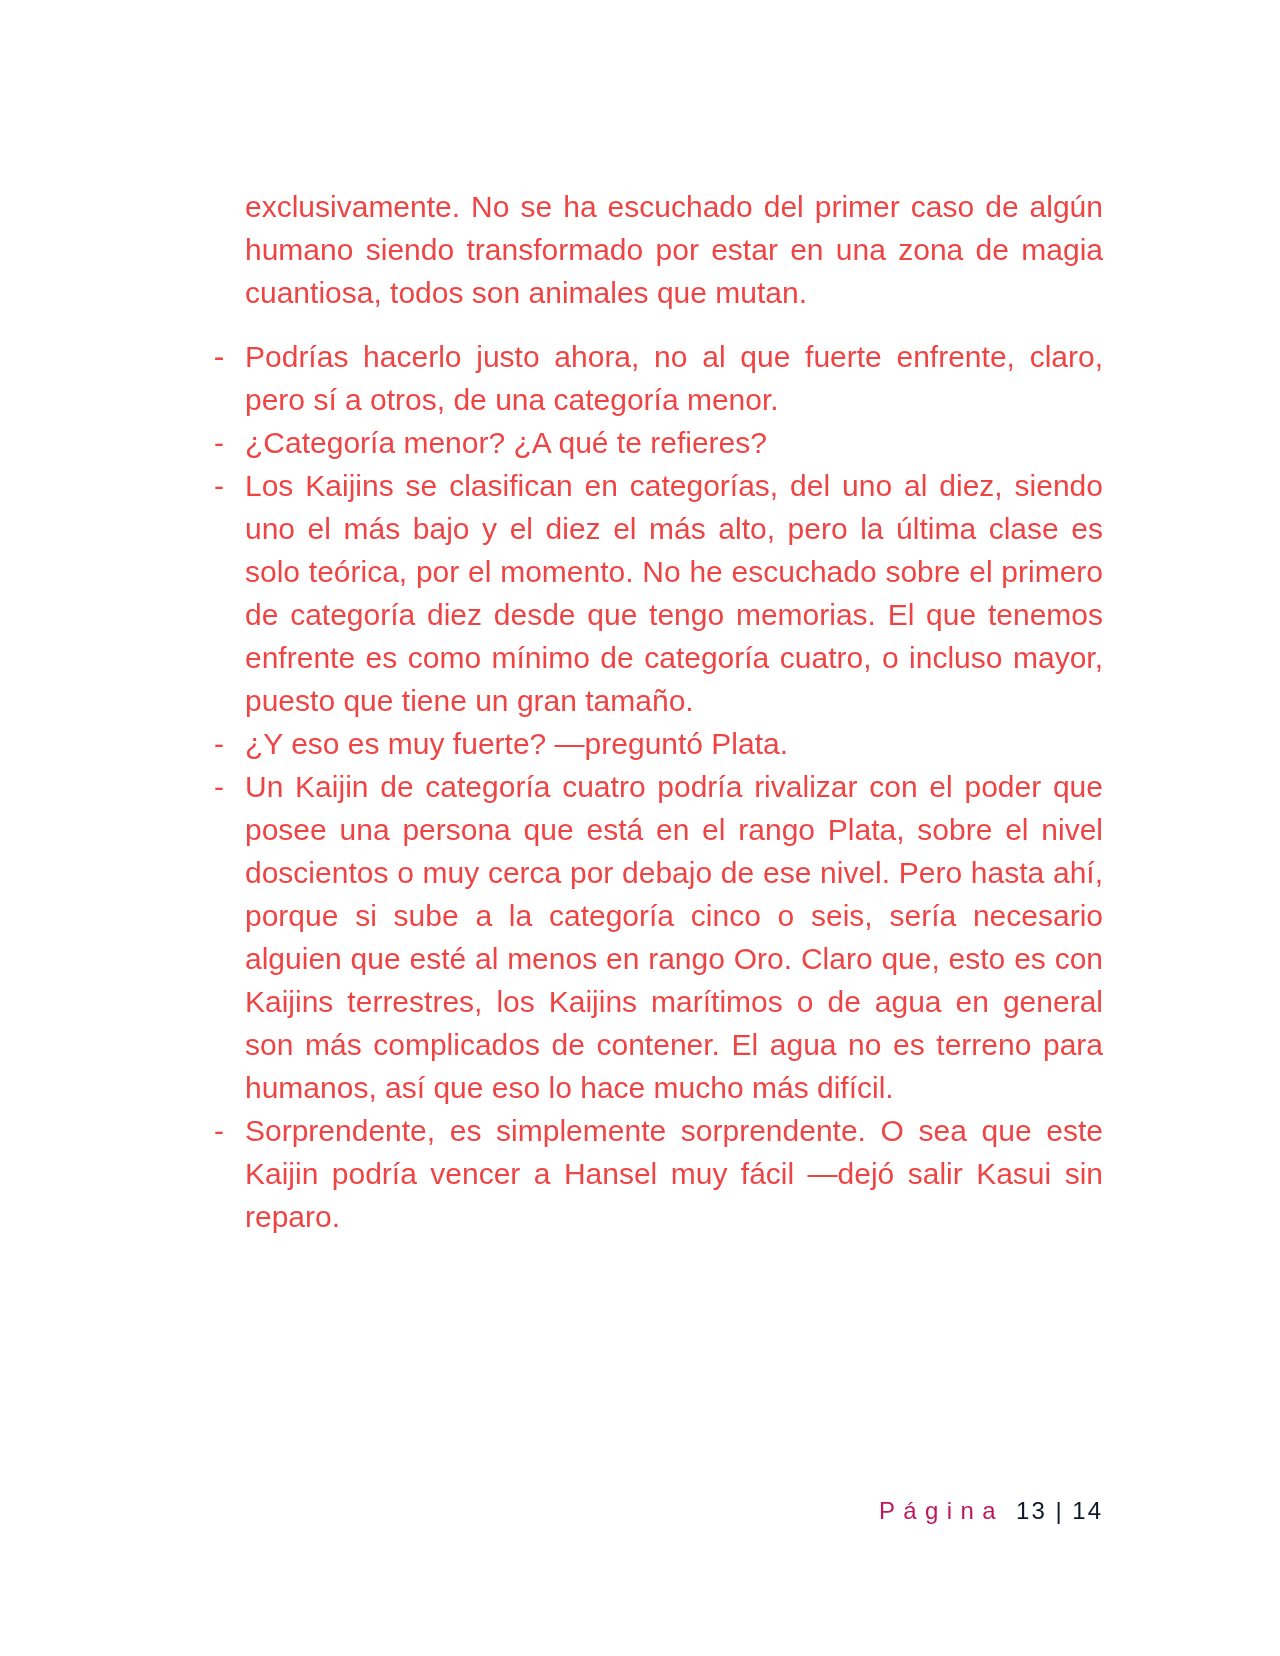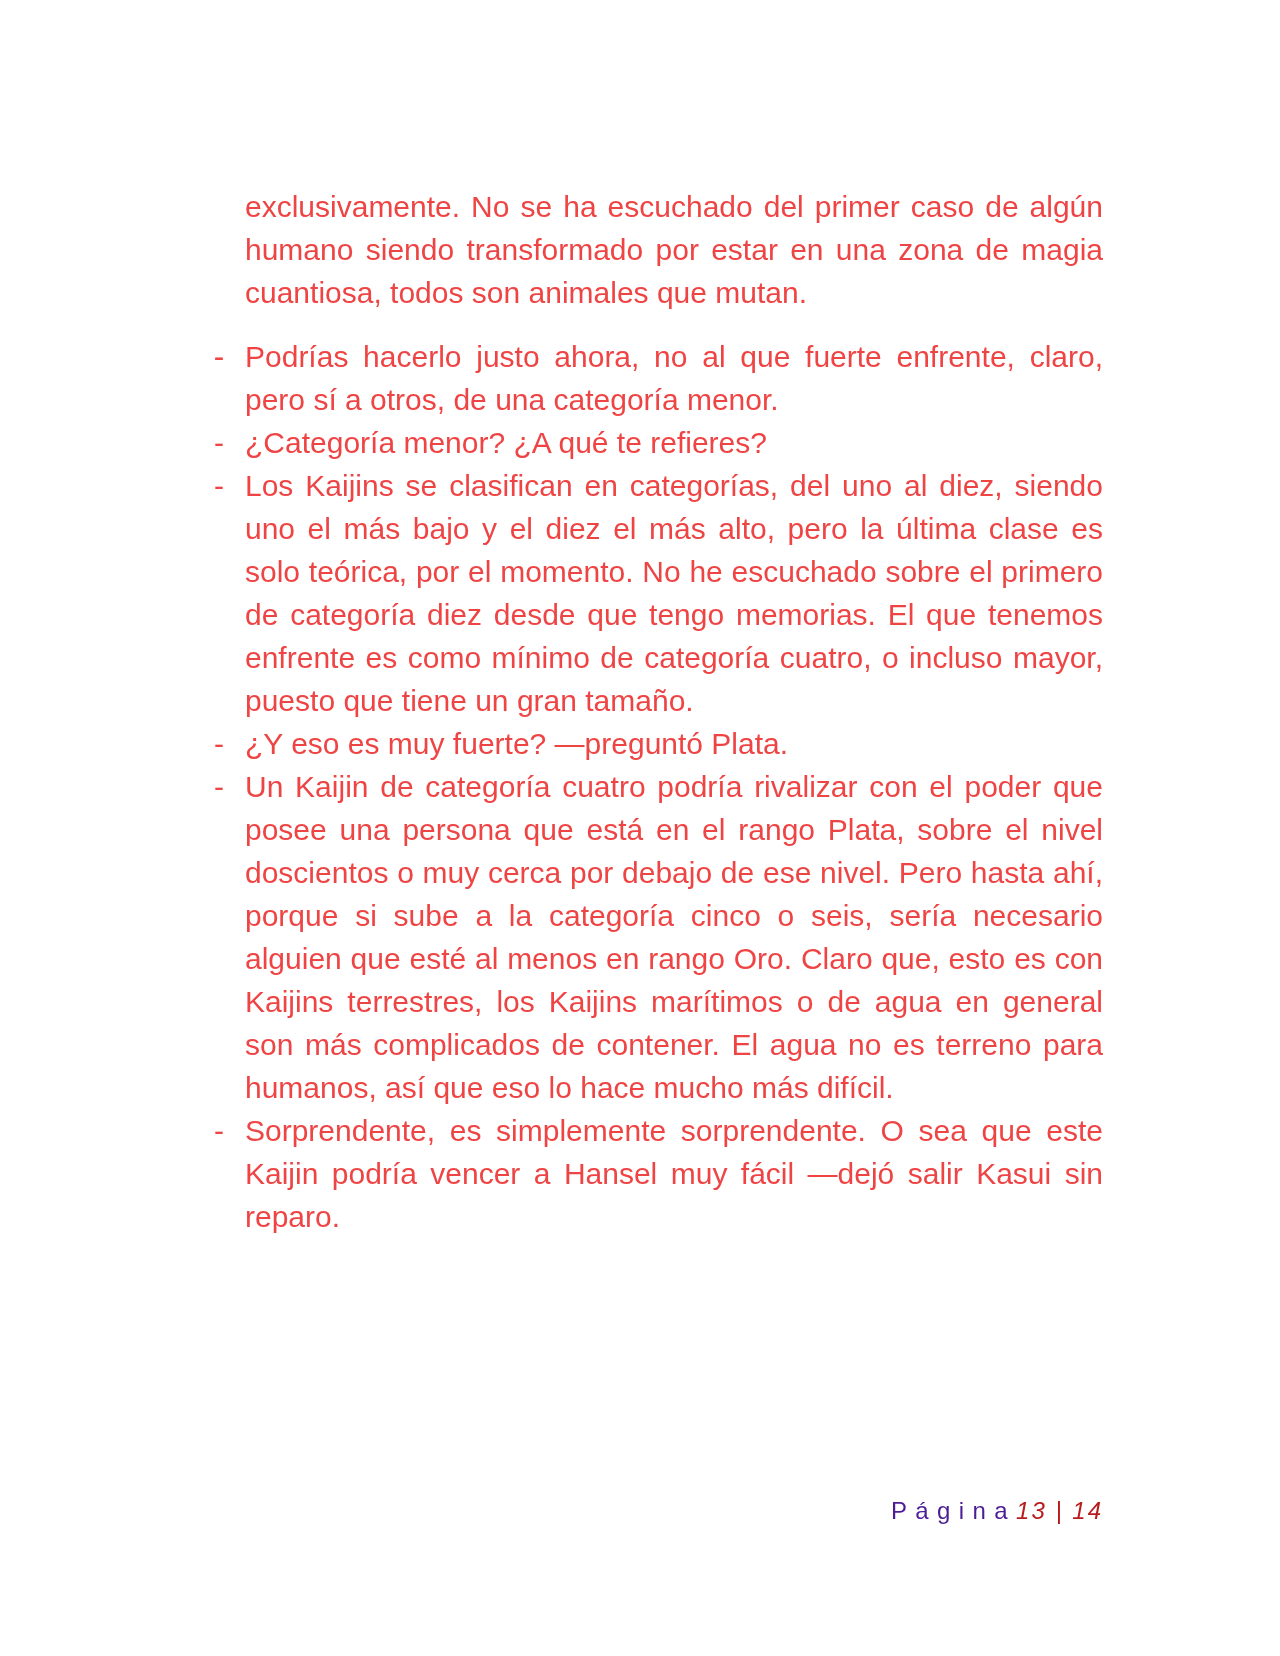--- a/index.html
+++ b/index.html
@@ -47,27 +47,27 @@
   }
   .footer {
     position: absolute;
     top: 1496px;
     right: 177px;
     font-size: 24px;
     line-height: 30px;
     white-space: nowrap;
   }
   .footer-label {
-    color: #4c1d95;
+    color: #be185d;
     letter-spacing: 0.35em;
+    margin-right: 12px;
   }
   .footer-num {
-    color: #b91c1c;
+    color: #0f172a;
     letter-spacing: 2px;
-    font-style: italic;
   }
 </style>
 </head>
 <body>
 
 <div class="page">
 
   <div class="doc">
 
     <p class="para">exclusivamente. No se ha escuchado del primer caso de algún humano siendo transformado por estar en una zona de magia cuantiosa, todos son animales que mutan.</p>

